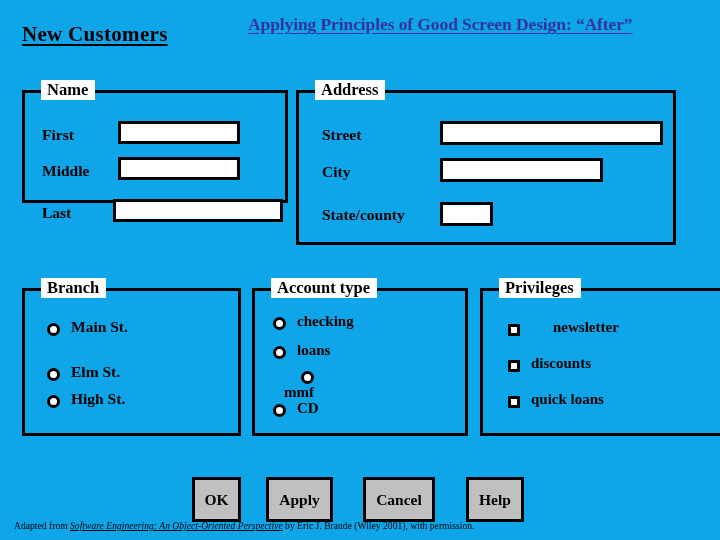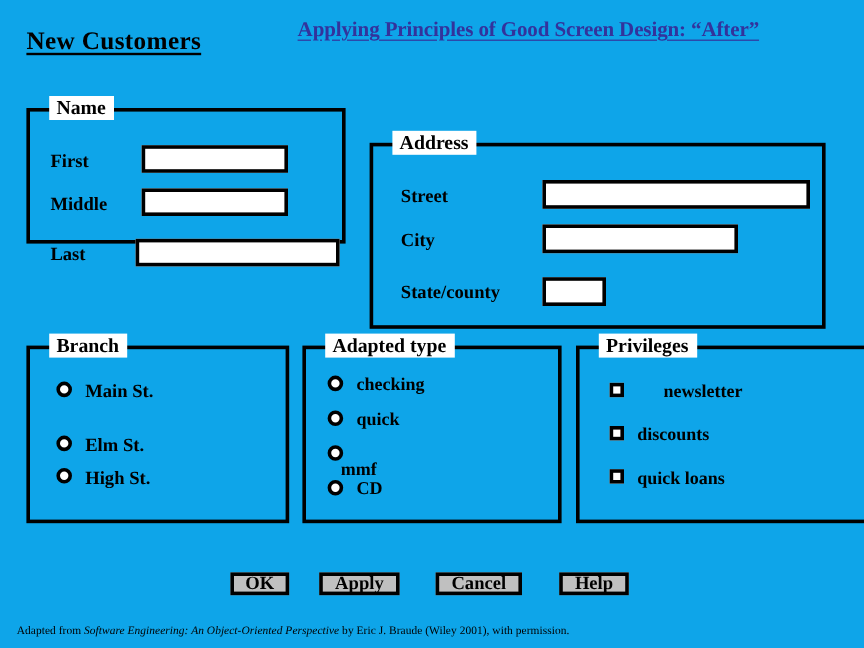--- a/index.html
+++ b/index.html
@@ -80,21 +80,21 @@
     margin: 0;
     font-family: "Liberation Serif", "DejaVu Serif", serif;
     font-size: 13px;
     outline: none;
   }
 
   
   .opt-row {
     position: absolute;
     display: flex;
-    align-items: flex-start;
+    align-items: flex-end;
     white-space: nowrap;
   }
   .radio-mark {
     width: 13px;
     height: 13px;
     border: 3px solid #000000;
     border-radius: 50%;
     background: #ffffff;
     box-sizing: border-box;
     flex: 0 0 auto;
@@ -114,21 +114,21 @@
     color: #000000;
   }
   .opt-label.small {
     font-size: 15px;
   }
 
   
   .btn {
     position: absolute;
     top: 477px;
-    height: 19px;
+    height: 45px;
     background: #c0c0c0;
     border: 3px solid #000000;
     box-sizing: border-box;
     font-family: "Liberation Serif", "DejaVu Serif", serif;
     font-size: 15.5px;
     font-weight: bold;
     color: #000000;
     display: flex;
     align-items: center;
     justify-content: center;
@@ -142,20 +142,21 @@
     position: absolute;
     left: 14px;
     top: 521px;
     font-size: 9.5px;
     color: #000000;
     white-space: nowrap;
     letter-spacing: 0.05px;
   }
   .footer .ital {
     font-style: italic;
+    text-decoration: underline;
   }
 </style>
 </head>
 <body>
 
 <div id="page">
 
   <div class="heading-left">New Customers</div>
   <div class="heading-right">Applying Principles of Good Screen Design: “After”</div>
 
@@ -165,21 +166,21 @@
     <div class="field-label" style="left:17px; top:33px;">First</div>
     <input class="text-box" type="text" style="left: 93px; top: 28px; width: 122px; height: 23px;" value="">
 
     <div class="field-label" style="left:17px; top:69px;">Middle</div>
     <input class="text-box" type="text" style="left: 93px; top: 64px; width: 122px; height: 23px;" value="">
 
     <div class="field-label" style="left:17px; top:111px;">Last</div>
     <input class="text-box" type="text" style="left: 88px; top: 106px; width: 170px; height: 23px;" value="">
   </div>
 
-  <div class="group" style="left:308px; top:90px; width:380px; height:155px;margin-top:29px;">
+  <div class="group" style="left:296px; top:90px; width:380px; height:155px;">
     <div class="legend">Address</div>
 
     <div class="field-label" style="left:23px; top:33px;">Street</div>
     <input class="text-box" type="text" style="left: 141px; top: 28px; width: 223px; height: 24px;" value="">
 
     <div class="field-label" style="left:23px; top:70px;">City</div>
     <input class="text-box" type="text" style="left: 141px; top: 65px; width: 163px; height: 24px;" value="">
 
     <div class="field-label" style="left:23px; top:113px;">State/county</div>
     <input class="text-box" type="text" style="left: 141px; top: 109px; width: 53px; height: 24px;" value="">
@@ -198,30 +199,30 @@
       <span class="opt-label">Elm St.</span>
     </div>
 
     <div class="opt-row" style="left:22px; top:99px;">
       <span class="radio-mark"></span>
       <span class="opt-label">High St.</span>
     </div>
   </div>
 
   <div class="group" style="left:252px; top:288px; width:216px; height:148px;">
-    <div class="legend">Adapted type</div>
+    <div class="legend">Account type</div>
 
     <div class="opt-row" style="left:18px; top:22px;">
       <span class="radio-mark"></span>
       <span class="opt-label small">checking</span>
     </div>
 
     <div class="opt-row" style="left:18px; top:51px;">
       <span class="radio-mark"></span>
-      <span class="opt-label small">quick</span>
+      <span class="opt-label small">loans</span>
     </div>
 
     <div class="opt-row" style="left:18px; top:80px;flex-direction:column;">
       <span class="radio-mark"></span>
       <span class="opt-label small">mmf</span>
     </div>
 
     <div class="opt-row" style="left:18px; top:109px;">
       <span class="radio-mark"></span>
       <span class="opt-label small">CD</span>

